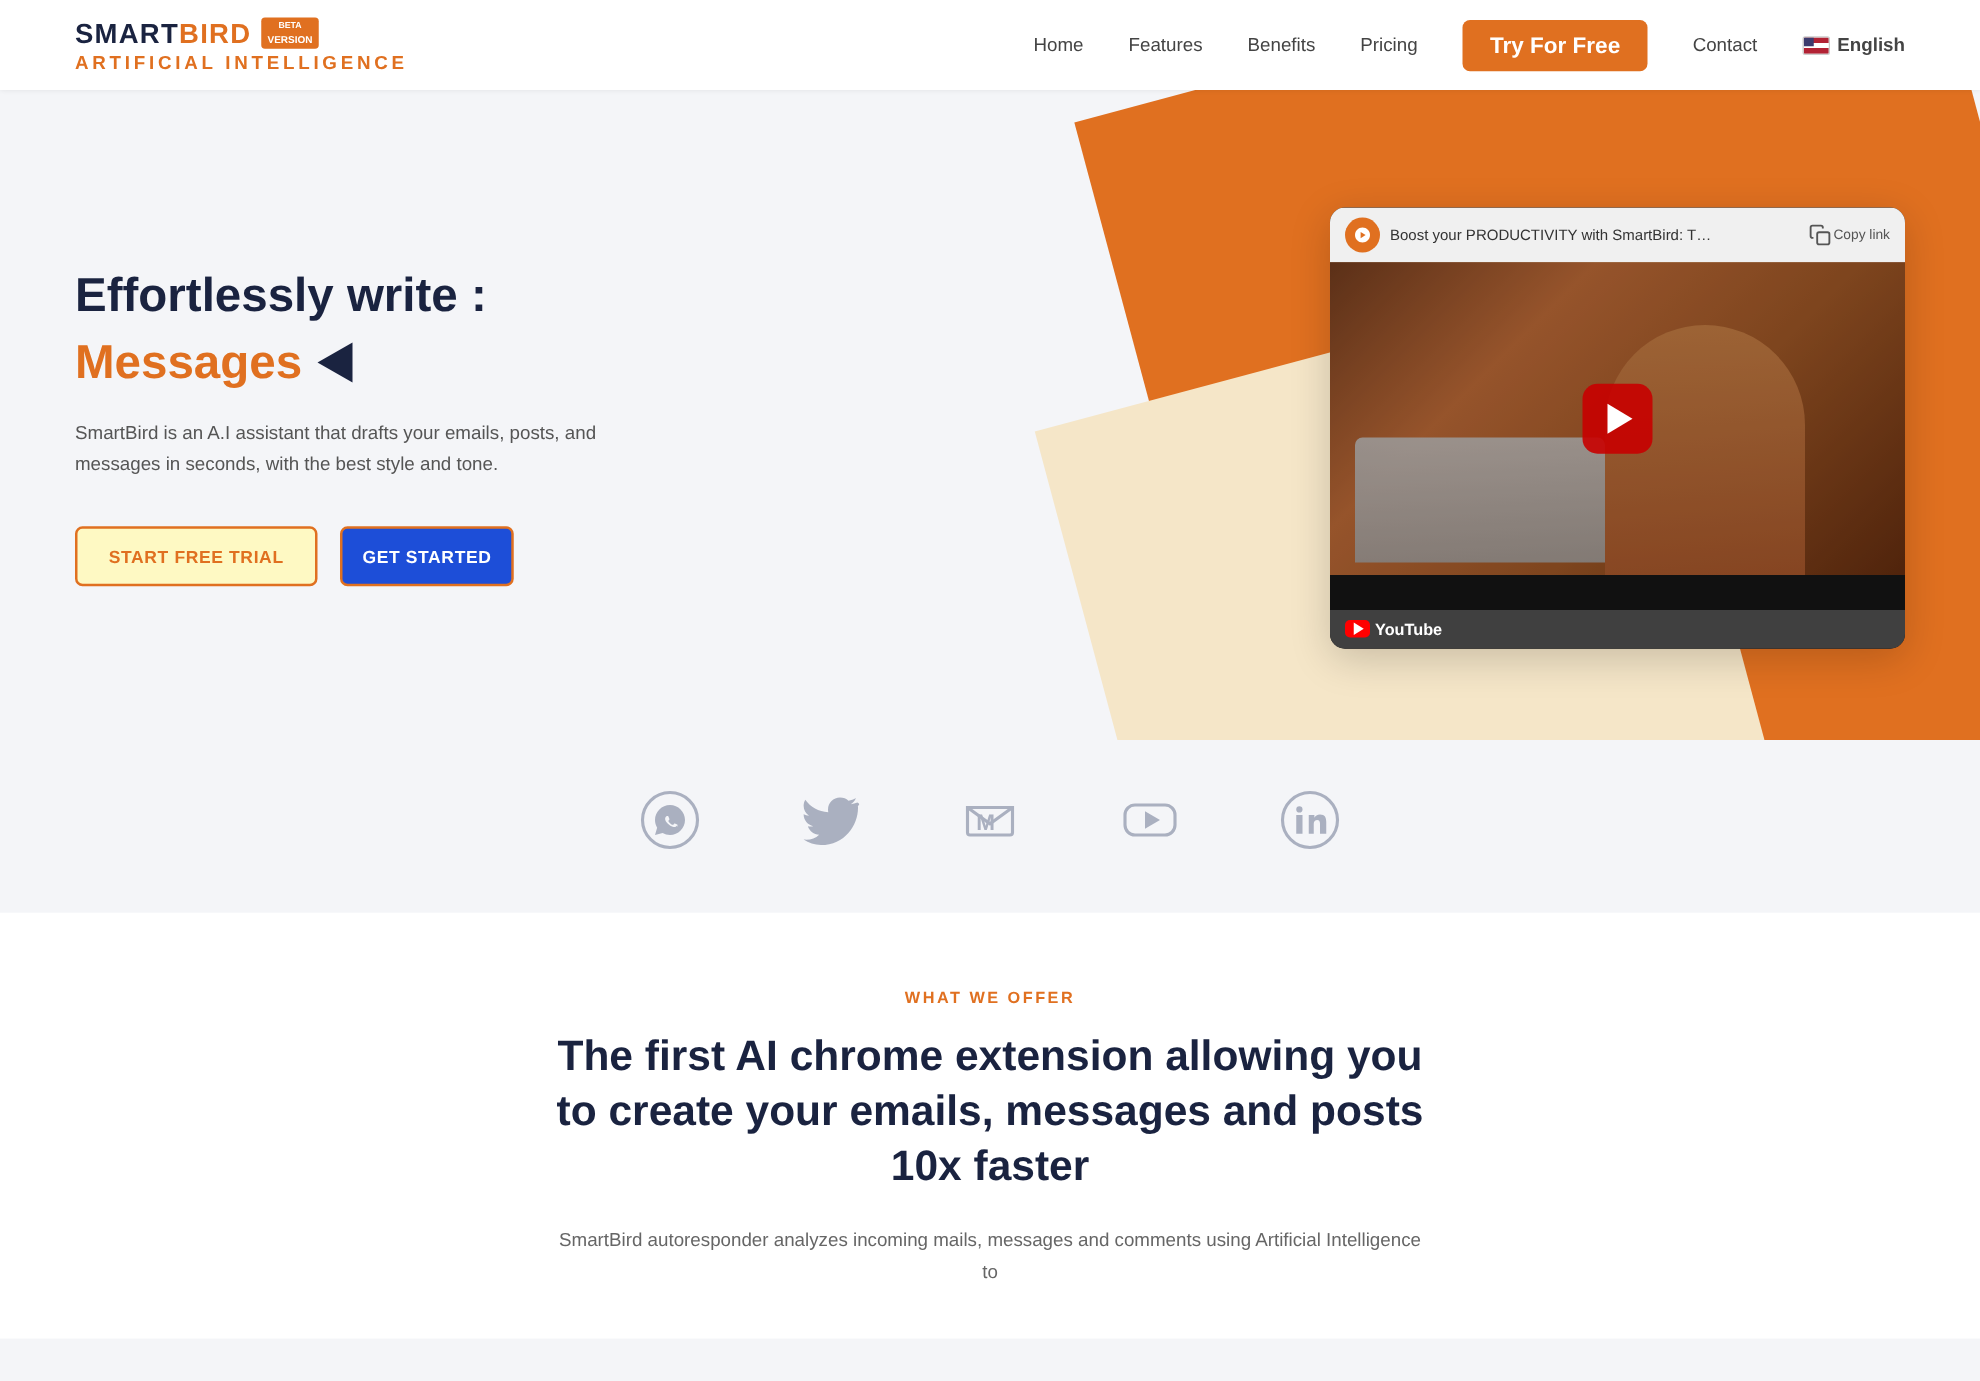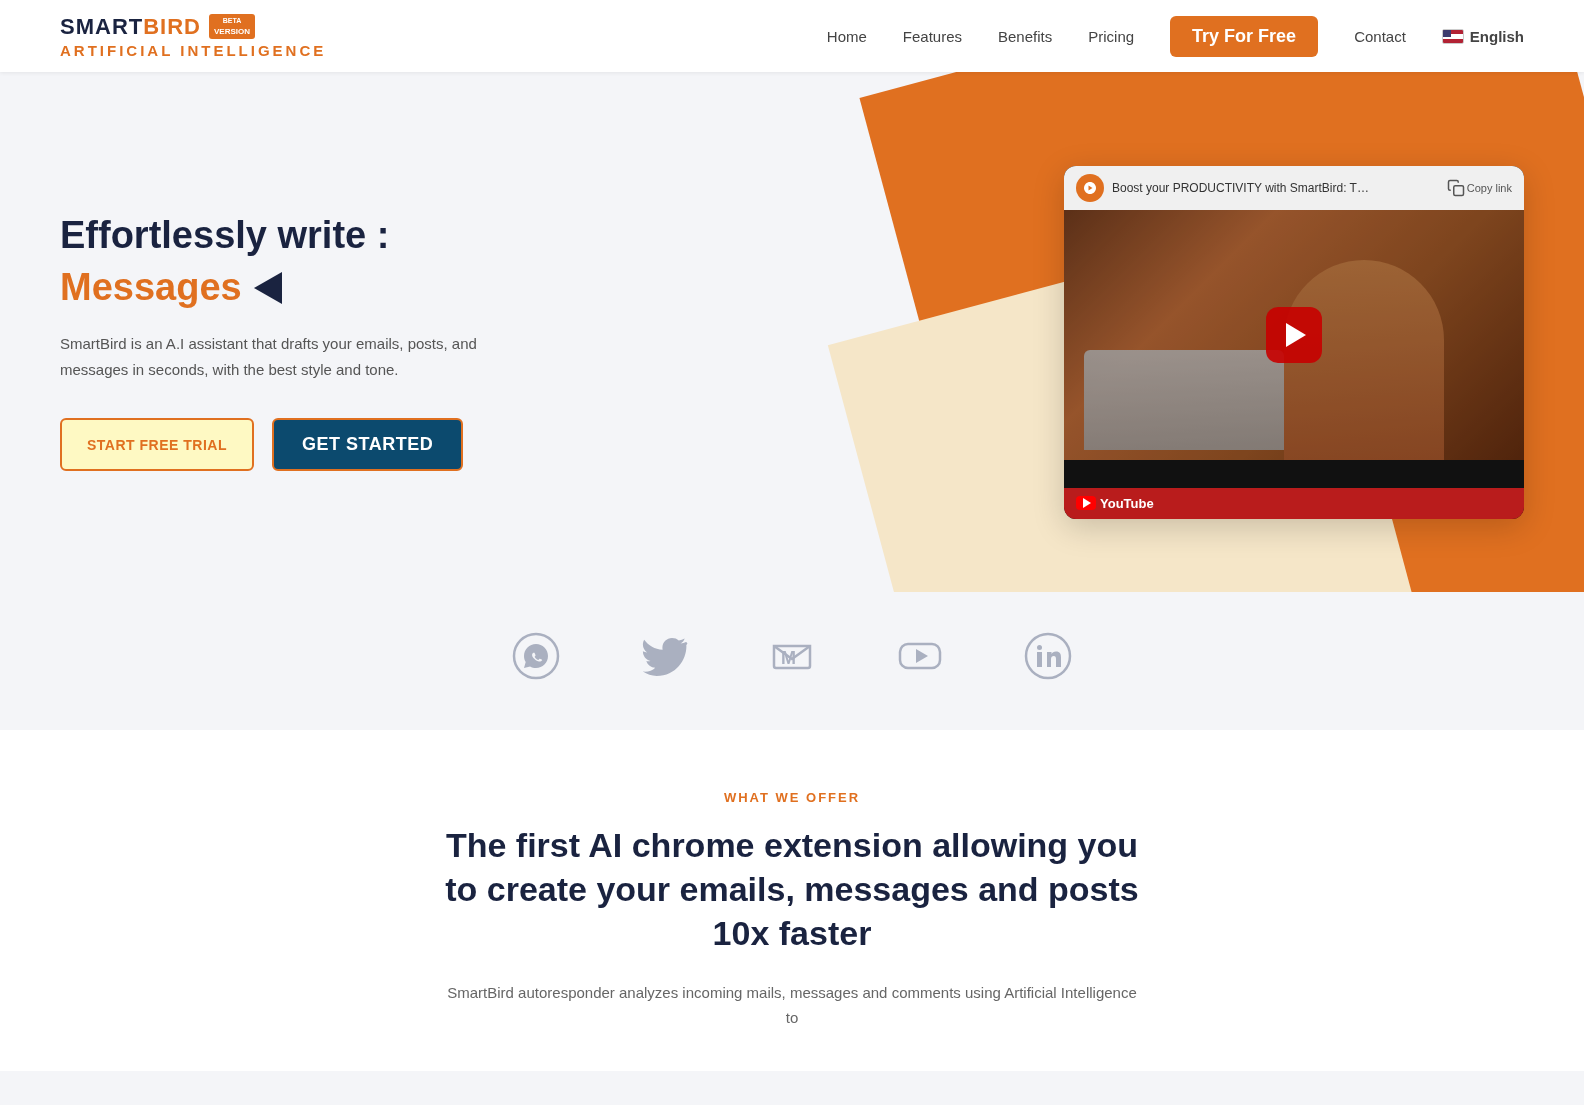--- a/index.html
+++ b/index.html
@@ -177,26 +177,26 @@
       color: #e07020;
       border: 2px solid #e07020;
       padding: 14px 25px;
       border-radius: 6px;
       font-size: 14px;
       font-weight: 700;
       cursor: pointer;
       letter-spacing: 0.5px;
     }
     .btn-solid {
-      background: #0c4a6e;
+      background: #1d4ed8;
       color: #fff;
       border: 2px solid #e07020;
-      padding: 14px 28px;
+      padding: 14px 16px;
       border-radius: 6px;
-      font-size: 18px;
+      font-size: 14px;
       font-weight: 700;
       cursor: pointer;
       letter-spacing: 0.5px;
     }
 
     
     .video-area {
       position: relative;
       z-index: 2;
       margin-left: auto;
@@ -267,21 +267,21 @@
     }
     .play-triangle {
       width: 0;
       height: 0;
       border-top: 12px solid transparent;
       border-bottom: 12px solid transparent;
       border-left: 20px solid #fff;
       margin-left: 4px;
     }
     .video-bottom-bar {
-      background: #b91c1c;
+      background: #404040;
       display: flex;
       align-items: center;
       justify-content: space-between;
       padding: 8px 12px;
       margin-top: 28px;
     }
     .yt-logo {
       display: flex;
       align-items: center;
       gap: 4px;

